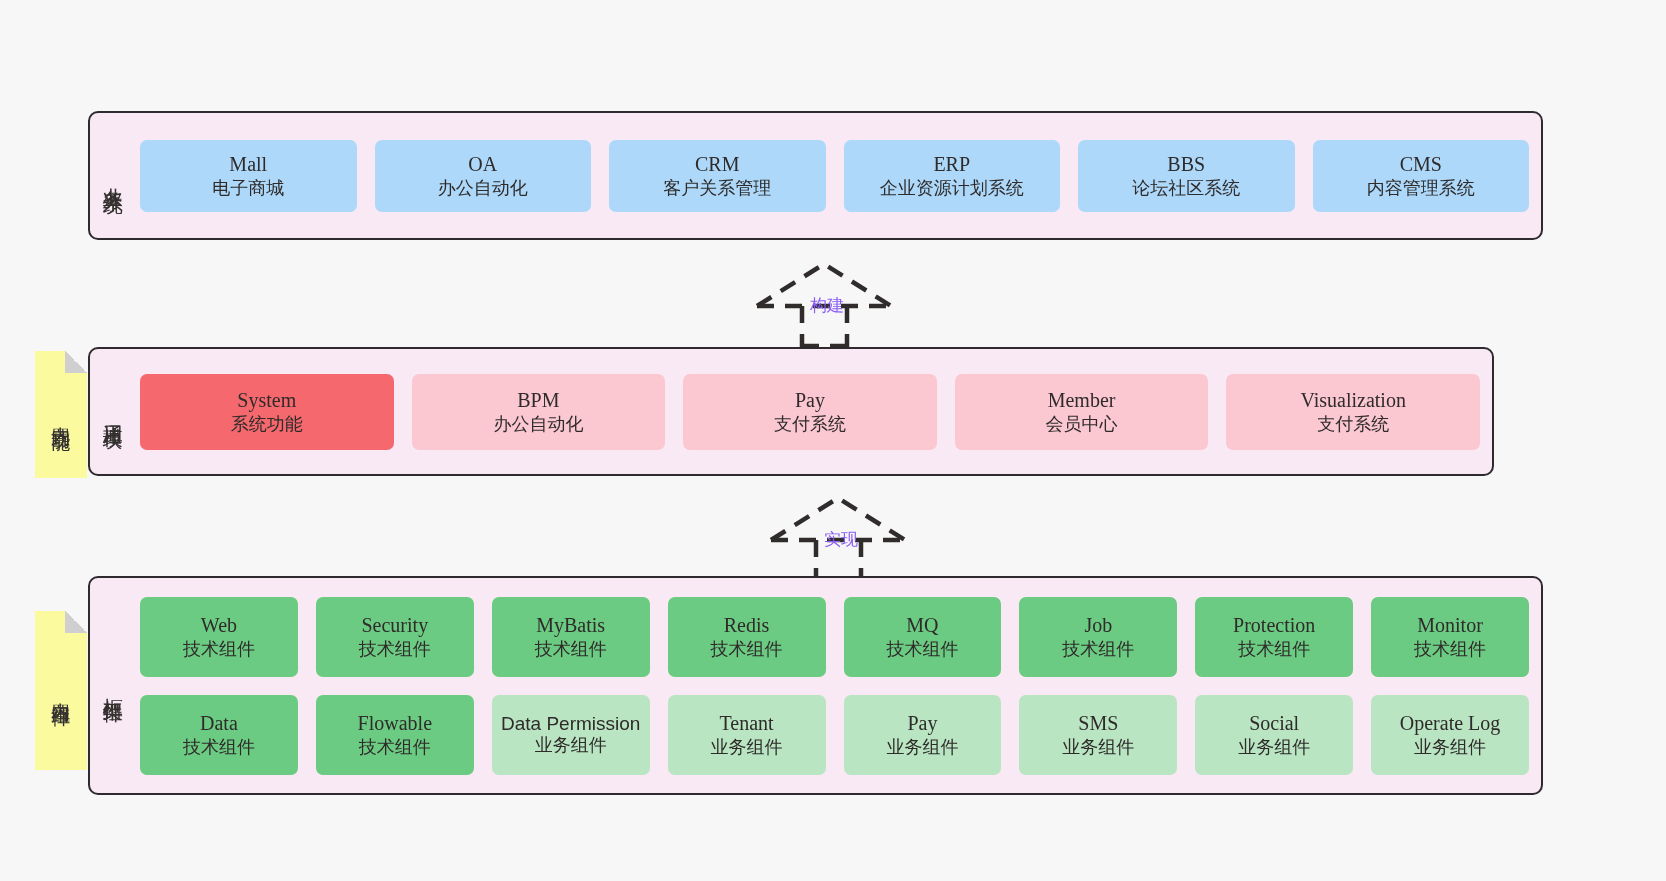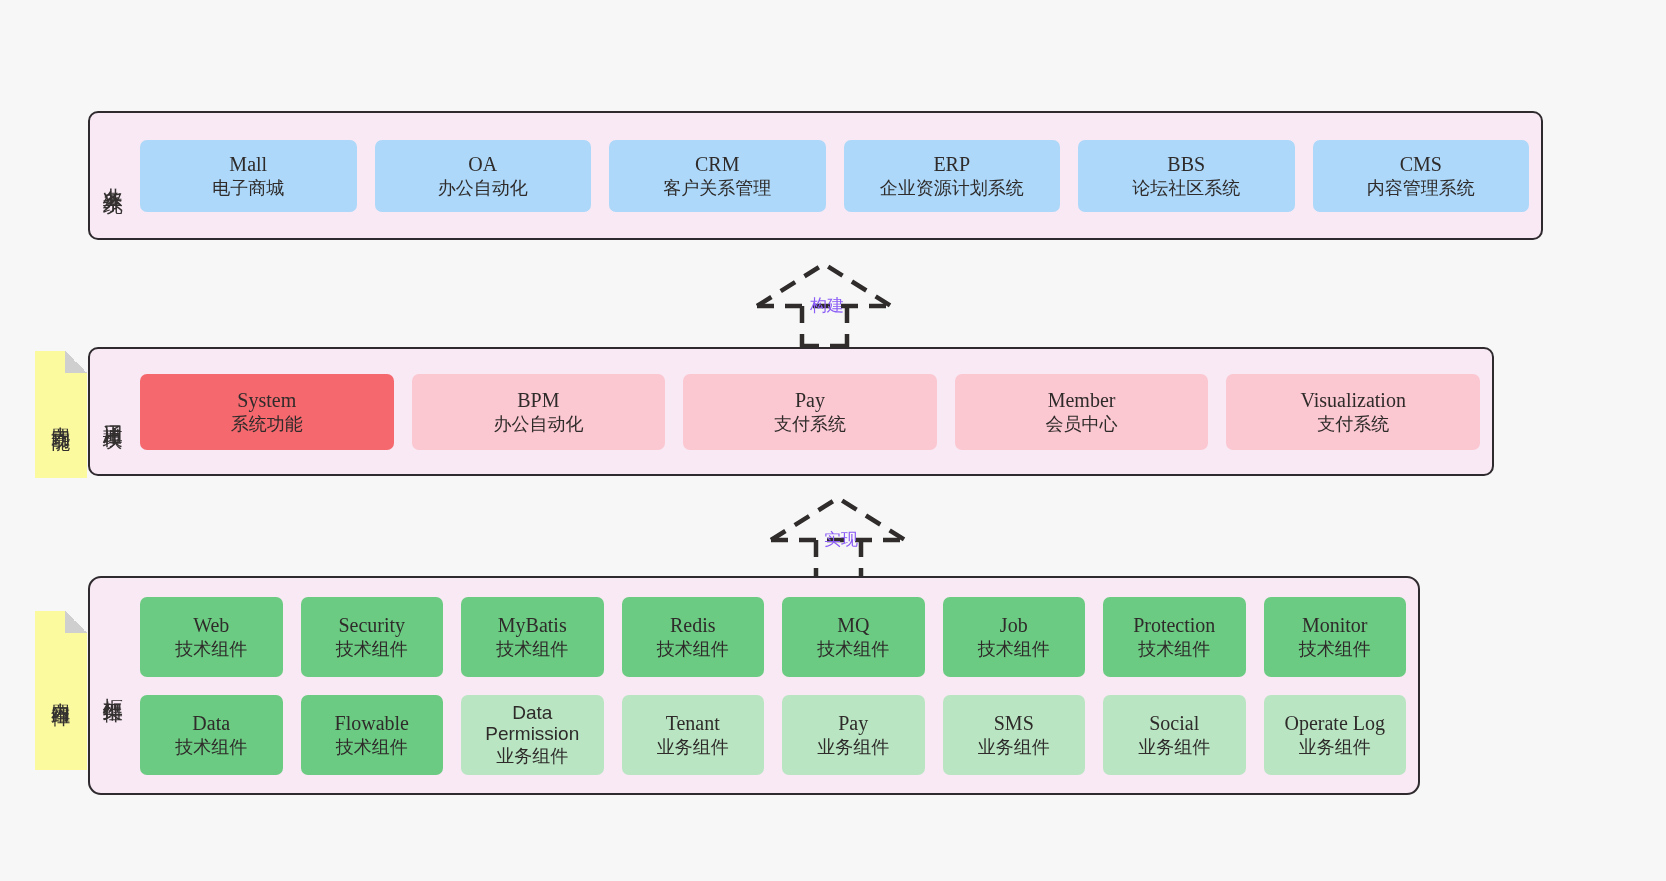--- a/index.html
+++ b/index.html
@@ -80,21 +80,21 @@
   .c-green      { background: #6ccb82; }
   .c-lightgreen { background: #b9e5c2; }
 
   
   #layer-business { left: 88px;  top: 111px; width: 1455px; height: 129px; }
   #layer-business .card { height: 72px; }
 
   #layer-modules  { left: 88px;  top: 347px; width: 1406px; height: 129px; }
   #layer-modules .card { height: 76px; }
 
-  #layer-framework{ left: 88px;  top: 576px; width: 1332px; height: 219px; border-radius: 13px; }
+  #layer-framework{ left: 88px;  top: 576px; width: 1455px; height: 219px; }
   #layer-framework .card { height: 80px; }
 
   
   .sticky {
     position: absolute;
     background: #fbfa9f;
     display: flex;
     align-items: center;
     justify-content: center;
     font-size: 19px;

